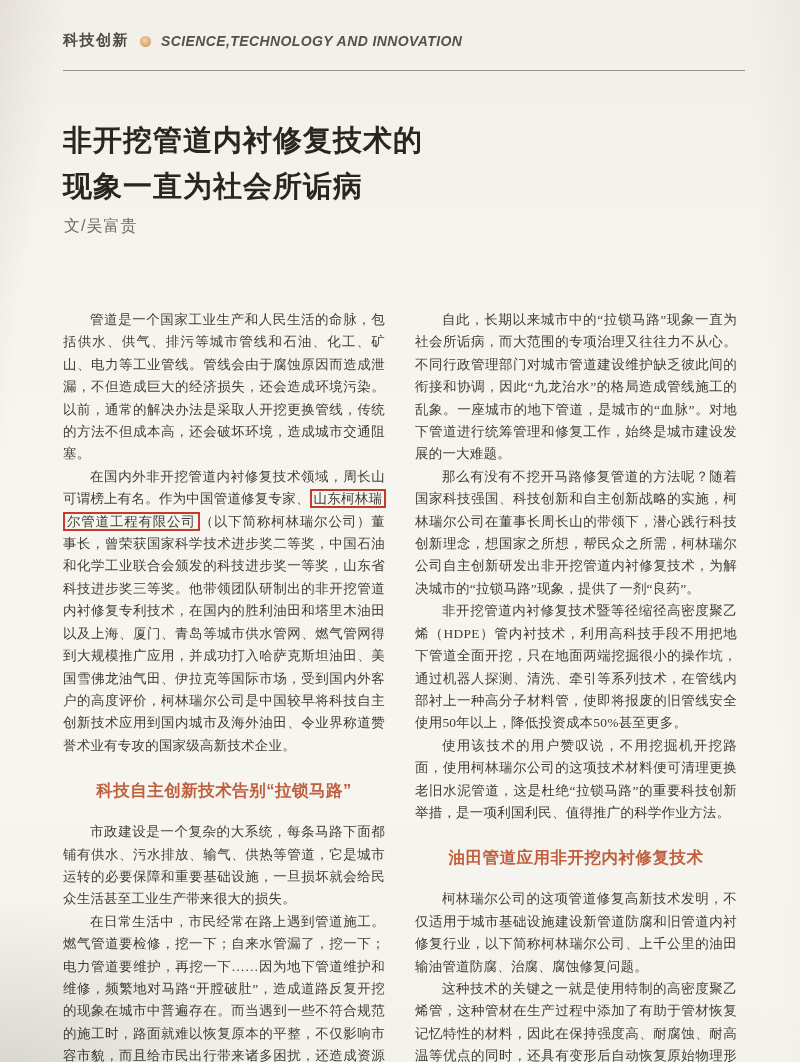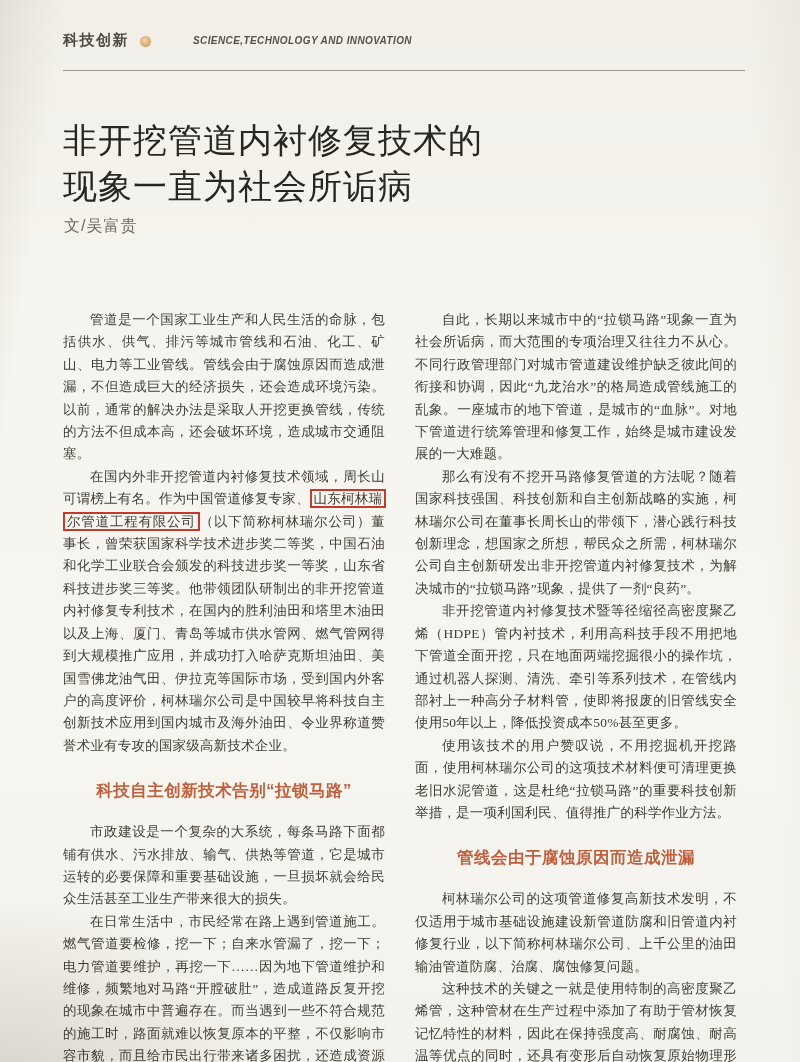--- a/index.html
+++ b/index.html
@@ -17,27 +17,27 @@
   }
 
   
   .mag-header { display:flex; align-items:center; margin:31px 63px 0 63px; }
   .sec-cn { font-size:15px; font-weight:600; color:#4d4a42; letter-spacing:1.5px; }
   .dot {
     width:11px; height:11px; border-radius:50%;
     margin:1px 10px 0 11px;
     background:radial-gradient(circle at 45% 40%, #efd9b8 0%, var(--header-dot) 65%, #c8934f 100%);
   }
-  .sec-en { font-size:10px; font-style:italic; font-weight:600; color:#55524a; letter-spacing:0.4px; white-space:nowrap;margin-left:32px; }
+  .sec-en { font-size:14px; font-style:italic; font-weight:600; color:#55524a; letter-spacing:0.4px; white-space:nowrap; }
 
   .rule { height:1px; margin:20px 55px 0 63px; background:var(--rule); }
 
   
   .title { margin:46px 63px 0 63px; color:#272621; }
-  .title-line { display:block; font-size:34px; line-height:46px; font-weight:normal; letter-spacing:1px; }
+  .title-line { display:block; font-size:29px; line-height:46px; font-weight:bold; letter-spacing:1px; }
   .byline { margin:7px 63px 0 64px; font-size:16px; color:#6e6a60; letter-spacing:1px; }
 
   
   .columns { display:flex; gap:30px; margin:72px 63px 0 63px; }
   .col { width:322px; flex:0 0 322px; }
   .col p {
     margin:0;
     font-size:13.5px;
     line-height:22.4px;
     color:#403d36;
@@ -90,19 +90,19 @@
       <h2 class="subhead">科技自主创新技术告别“拉锁马路”</h2>
       <p>市政建设是一个复杂的大系统，每条马路下面都铺有供水、污水排放、输气、供热等管道，它是城市运转的必要保障和重要基础设施，一旦损坏就会给民众生活甚至工业生产带来很大的损失。</p>
       <p>在日常生活中，市民经常在路上遇到管道施工。燃气管道要检修，挖一下；自来水管漏了，挖一下；电力管道要维护，再挖一下……因为地下管道维护和维修，频繁地对马路“开膛破肚”，造成道路反复开挖的现象在城市中普遍存在。而当遇到一些不符合规范的施工时，路面就难以恢复原本的平整，不仅影响市容市貌，而且给市民出行带来诸多困扰，还造成资源浪费，因此，市民将这种现象形象地戏称“干脆给马路装个拉锁好了”，城市马路便有了“拉锁马路”的“雅号”。</p>
     </section>
 
     <section class="col">
       <p>自此，长期以来城市中的“拉锁马路”现象一直为社会所诟病，而大范围的专项治理又往往力不从心。不同行政管理部门对城市管道建设维护缺乏彼此间的衔接和协调，因此“九龙治水”的格局造成管线施工的乱象。一座城市的地下管道，是城市的“血脉”。对地下管道进行统筹管理和修复工作，始终是城市建设发展的一大难题。</p>
       <p>那么有没有不挖开马路修复管道的方法呢？随着国家科技强国、科技创新和自主创新战略的实施，柯林瑞尔公司在董事长周长山的带领下，潜心践行科技创新理念，想国家之所想，帮民众之所需，柯林瑞尔公司自主创新研发出非开挖管道内衬修复技术，为解决城市的“拉锁马路”现象，提供了一剂“良药”。</p>
       <p>非开挖管道内衬修复技术暨等径缩径高密度聚乙烯（HDPE）管内衬技术，利用高科技手段不用把地下管道全面开挖，只在地面两端挖掘很小的操作坑，通过机器人探测、清洗、牵引等系列技术，在管线内部衬上一种高分子材料管，使即将报废的旧管线安全使用50年以上，降低投资成本50%甚至更多。</p>
       <p>使用该技术的用户赞叹说，不用挖掘机开挖路面，使用柯林瑞尔公司的这项技术材料便可清理更换老旧水泥管道，这是杜绝“拉锁马路”的重要科技创新举措，是一项利国利民、值得推广的科学作业方法。</p>
-      <h2 class="subhead">管线会由于腐蚀原因而造成泄漏</h2>
+      <h2 class="subhead">油田管道应用非开挖内衬修复技术</h2>
       <p>柯林瑞尔公司的这项管道修复高新技术发明，不仅适用于城市基础设施建设新管道防腐和旧管道内衬修复行业，以下简称柯林瑞尔公司、上千公里的油田输油管道防腐、治腐、腐蚀修复问题。</p>
       <p>这种技术的关键之一就是使用特制的高密度聚乙烯管，这种管材在生产过程中添加了有助于管材恢复记忆特性的材料，因此在保持强度高、耐腐蚀、耐高温等优点的同时，还具有变形后自动恢复原始物理形状的记忆特性。利用这种特性，将比待修复的管线内径略大的管材，经过缩小口径处</p>
     </section>
 
   </div>
 </div>
 
 </body></html>

